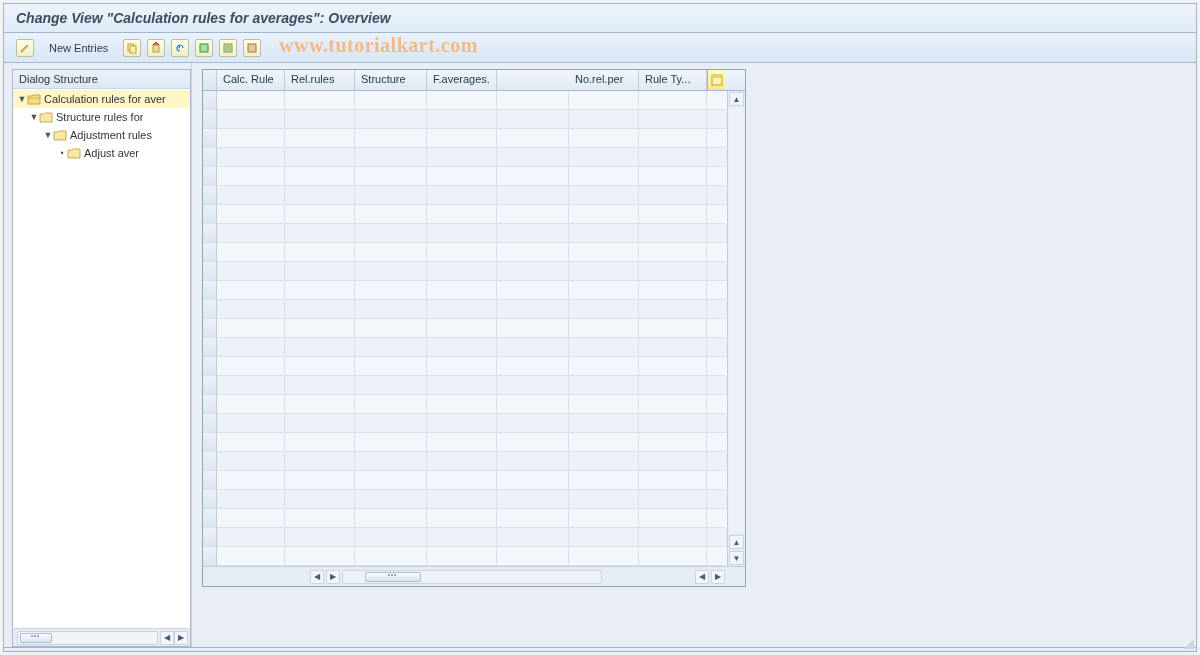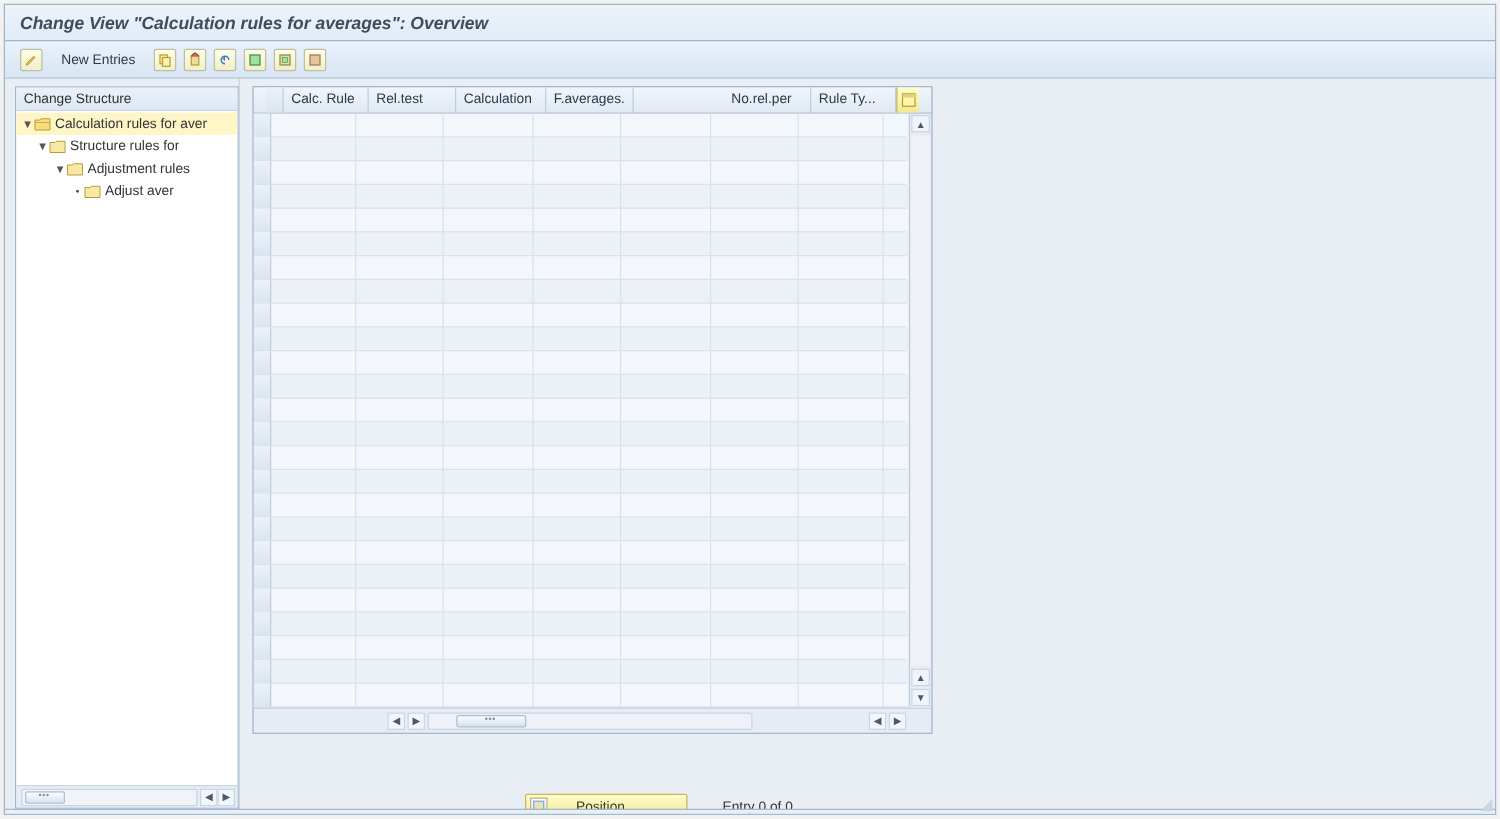--- a/index.html
+++ b/index.html
@@ -147,21 +147,20 @@
     width: 544px;
     border: 1px solid #90a4bb;
     background: #f5f8fc;
     display:flex; flex-direction:column;
   }
   .grid-header {
     display:flex;
     background: linear-gradient(#f1f5fb,#e0e9f3);
     border-bottom: 1px solid #a6b9ce;
     height: 21px;
-    justify-content: center;
   }
   .gh-sel {
     width: 14px; flex-shrink:0;
     border-right:1px solid #c0cddb;
     background: linear-gradient(#ecf1f8,#dbe5f0);
   }
   .gh-cell {
     flex-shrink:0;
     border-right:1px solid #c0cddb;
     padding: 3px 6px;
@@ -269,20 +268,21 @@
   }
 </style>
 </head>
 <body>
 
 <div class="frame">
   <div class="titlebar">
     <span>Change View "Calculation rules for averages": Overview</span>
   </div>
 
+  <span class="watermark">www.tutorialkart.com</span>
 
   <div class="toolbar">
     <div class="tb-btn">
       <svg viewBox="0 0 12 12">
           <path d="M2 9 L8 3 L9 4 L3 10 L2 10 Z" fill="#f4b942" stroke="#a87a1e" stroke-width="0.6"></path>
         </svg>
     </div>
     <div class="tb-text-btn">New Entries</div>
     <div class="tb-btn">
       <svg viewBox="0 0 12 12">
@@ -316,21 +316,21 @@
     <div class="tb-btn">
       <svg viewBox="0 0 12 12">
           <rect x="2" y="2" width="8" height="8" fill="#e6c49f" stroke="#a07a4a"></rect>
         </svg>
     </div>
   </div>
 
   <div class="body-area">
     <div class="sidebar">
       <div class="sidebar-panel">
-        <div class="sidebar-header">Change Structure</div>
+        <div class="sidebar-header">Dialog Structure</div>
         <div class="tree" id="tree">
             <div class="tree-row tree-indent-0 active">
               <span class="twisty">▼</span>
               <svg class="folder" viewBox="0 0 14 12">
      <path d="M1 3 L5 3 L6 2 L13 2 L13 11 L1 11 Z" fill="#f7dd7e" stroke="#b79d3a" stroke-width="0.8"></path>
      <path d="M1 5 L13 5" stroke="#b79d3a" stroke-width="0.6"></path>
    </svg>
               <span class="lbl">Calculation rules for aver</span>
             </div>
             <div class="tree-row tree-indent-1">
@@ -381,22 +381,22 @@
         <i></i>
         <i></i>
       </div>
 
     <div class="main">
       <div class="grid-wrap">
         <div class="grid-header" id="grid-header">
           <div class="gh-sel"></div>
 
         <div class="gh-cell" style="width: 68px;">Calc. Rule</div>
-            <div class="gh-cell" style="width: 70px;">Rel.test</div>
-            <div class="gh-cell" style="width: 72px;">Calculation</div>
+            <div class="gh-cell" style="width: 70px;">Rel.rules</div>
+            <div class="gh-cell" style="width: 72px;">Structure</div>
             <div class="gh-cell" style="width: 70px;">F.averages.</div>
             <div class="gh-cell" style="width: 72px; margin-top: 32px;">Max.no.per</div>
             <div class="gh-cell" style="width: 70px;">No.rel.per</div>
             <div class="gh-cell" style="width: 68px;">Rule Ty...</div>
             <div class="gh-config">
               <svg width="12" height="12" viewBox="0 0 12 12">
                 <rect x="1" y="1" width="10" height="10" fill="#fff3b0" stroke="#b79d3a"></rect>
                 <rect x="1" y="1" width="10" height="3" fill="#e2d07a"></rect>
               </svg>
             </div>
@@ -702,30 +702,18 @@
                 </div>
               </div>
             <div style="flex:1"></div>
             <div class="ghs-left">◀</div>
             <div class="ghs-left">▶</div>
           </div>
           <div class="ghs-corner"></div>
         </div>
       </div>
 
-      <div class="footer-area">
-        <div class="position-btn">
-          <span class="picon">
-            <svg width="10" height="10" viewBox="0 0 10 10">
-                <rect x="1" y="1" width="8" height="8" fill="#d9e3ef" stroke="#90a4bb"></rect>
-                <rect x="3" y="3" width="4" height="4" fill="#f2e38f"></rect>
-              </svg>
-          </span>
-          <span>Position...</span>
-        </div>
-        <span class="entry-text">Entry 0 of 0</span>
-      </div>
     </div>
   </div>
 
   <div class="statusbar"></div>
   <div class="status-corner"></div>
 </div>
 
 </body></html>

